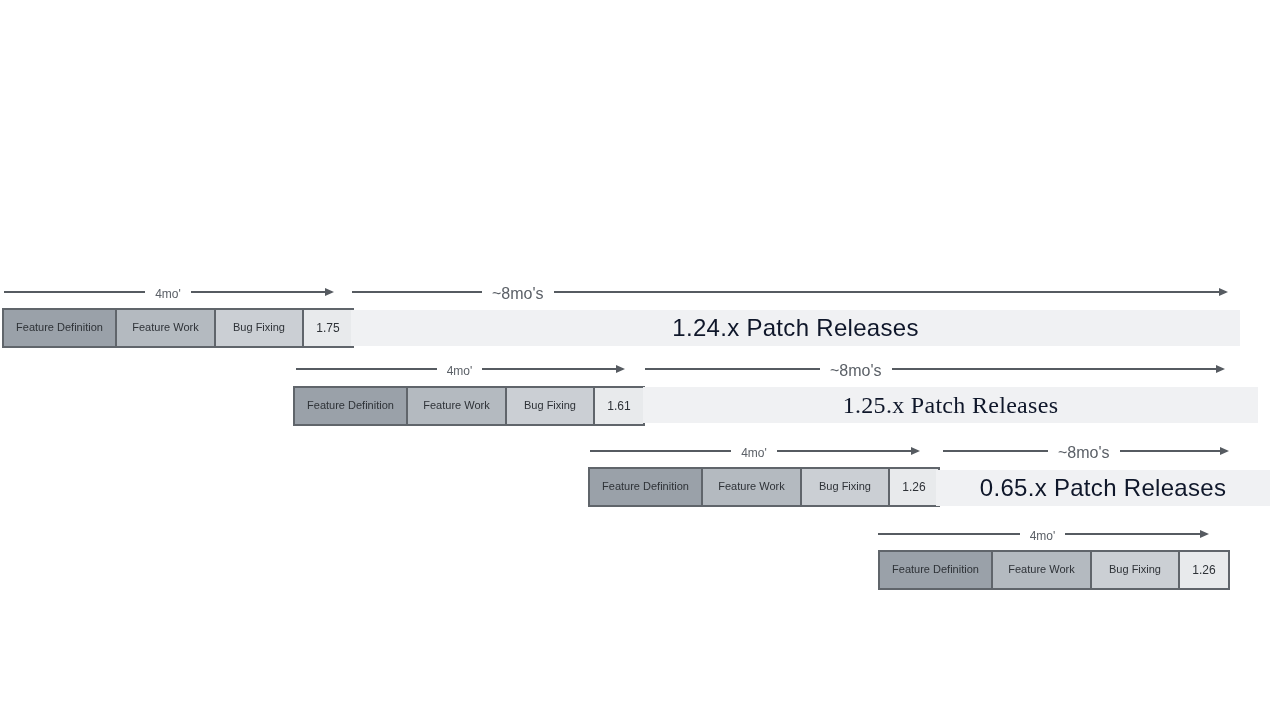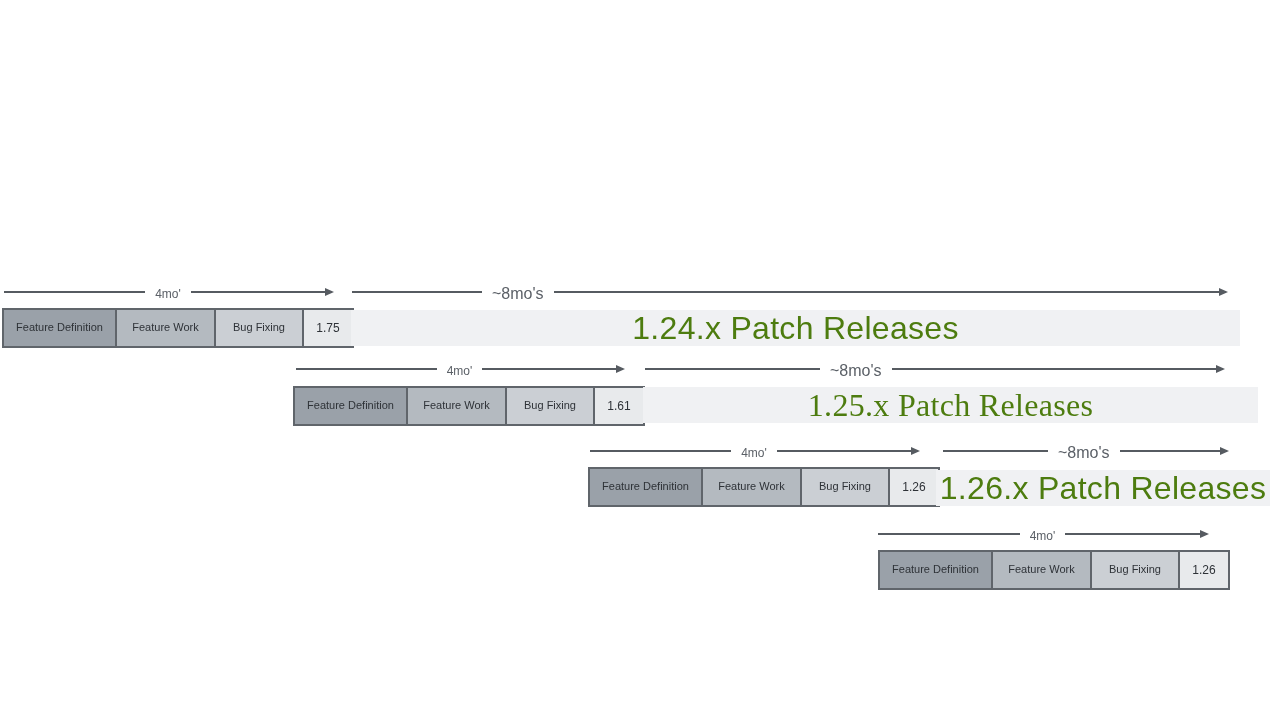--- a/index.html
+++ b/index.html
@@ -22,21 +22,21 @@
     display:flex;align-items:center;justify-content:center;text-align:center;
     font-size:11px;line-height:1.25;color:#2e3237;padding:0 6px;}
   .phase:first-child{margin-left:0;}
   .fd{width:115px;background:#9aa1a9;}
   .fw{width:101px;background:#b4bac0;}
   .bf{width:90px;background:#cbcfd4;}
   .ver{width:52px;background:#e8eaec;font-size:12px;padding:0;}
 
   
   .patchbar{position:absolute;height:36px;background:#f0f1f3;display:flex;align-items:center;justify-content:center;}
-  .patchbar span{font-size:32px;color:#4d7c0f;letter-spacing:.3px;white-space:nowrap;}
+  .patchbar span{font-size:24px;color:#0f172a;letter-spacing:.3px;white-space:nowrap;}
 
   
   .r1-cycle{left:4px;top:255px;width:328px;}
   .r1-phases{left:2px;top:278px;}
   .r1-patch{left:352px;top:255px;width:874px;}
   .r1-patch .lead{flex:0 0 130px;}
   .r1-bar{left:351px;top:280px;width:889px;}
 
   
   .r2-cycle{left:296px;top:332px;width:327px;}
@@ -111,21 +111,21 @@
     <div class="phase fw">Feature Work</div>
     <div class="phase bf">Bug Fixing</div>
     <div class="phase ver">1.26</div>
   </div>
   <div class="arrow patch r3-patch">
     <span class="seg lead"></span>
     <span class="arrow-label">~8mo's</span>
     <span class="seg grow head"></span>
   </div>
   <div class="patchbar r3-bar">
-    <span>1.26.x Patch Releases</span>
+    <span>0.65.x Patch Releases</span>
   </div>
 
   <div class="arrow cycle r4-cycle">
     <span class="seg grow"></span>
     <span class="arrow-label">4mo'</span>
     <span class="seg grow head"></span>
   </div>
   <div class="phases r4-phases">
     <div class="phase fd">Feature Definition</div>
     <div class="phase fw">Feature Work</div>

